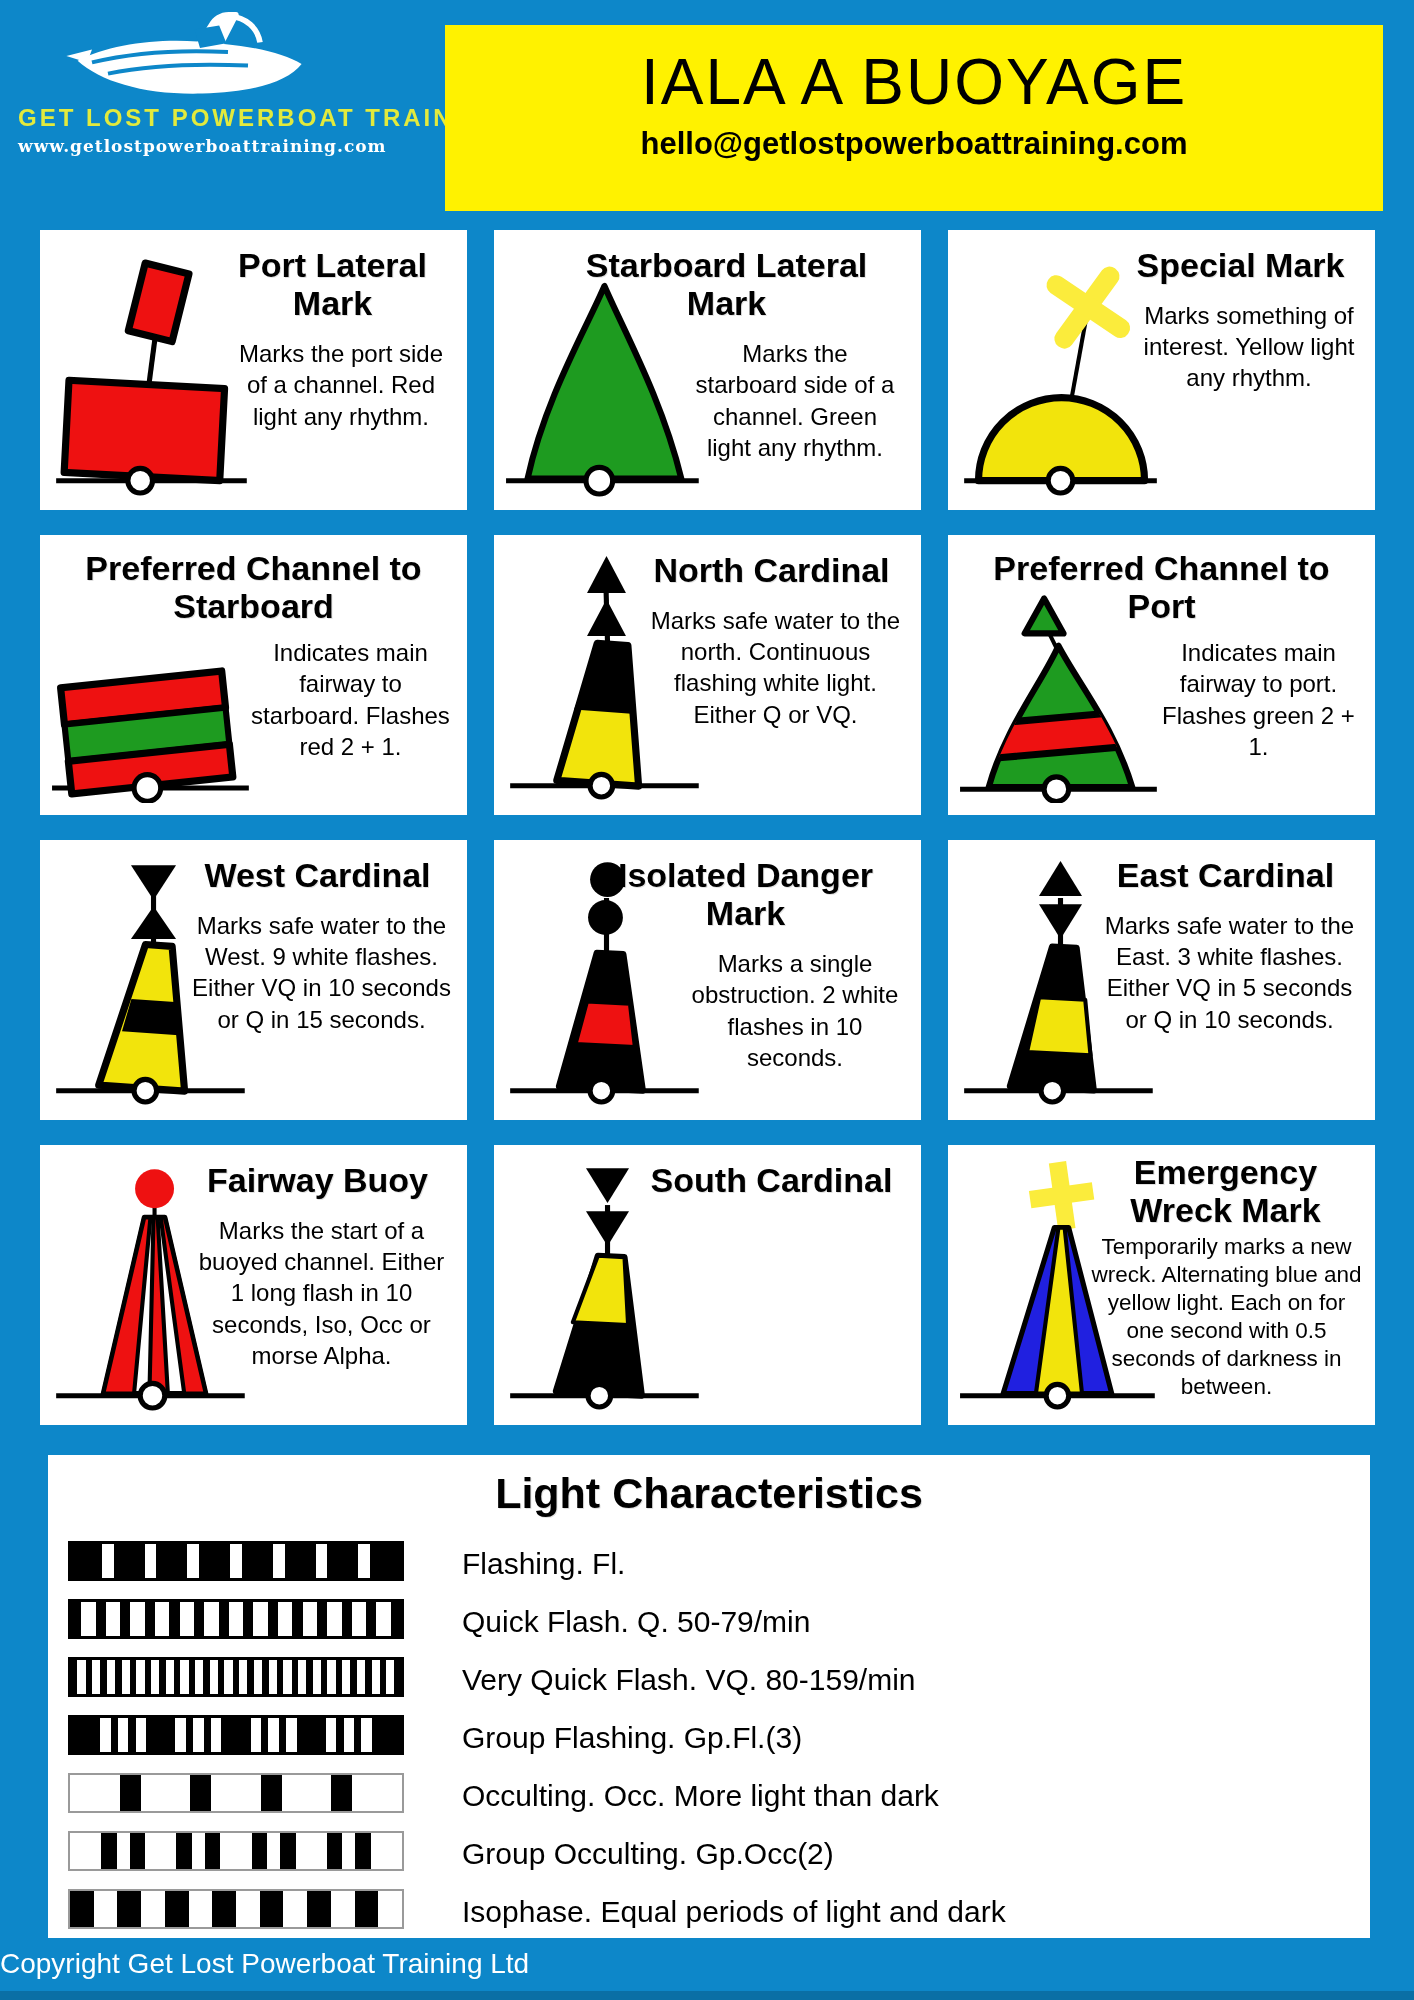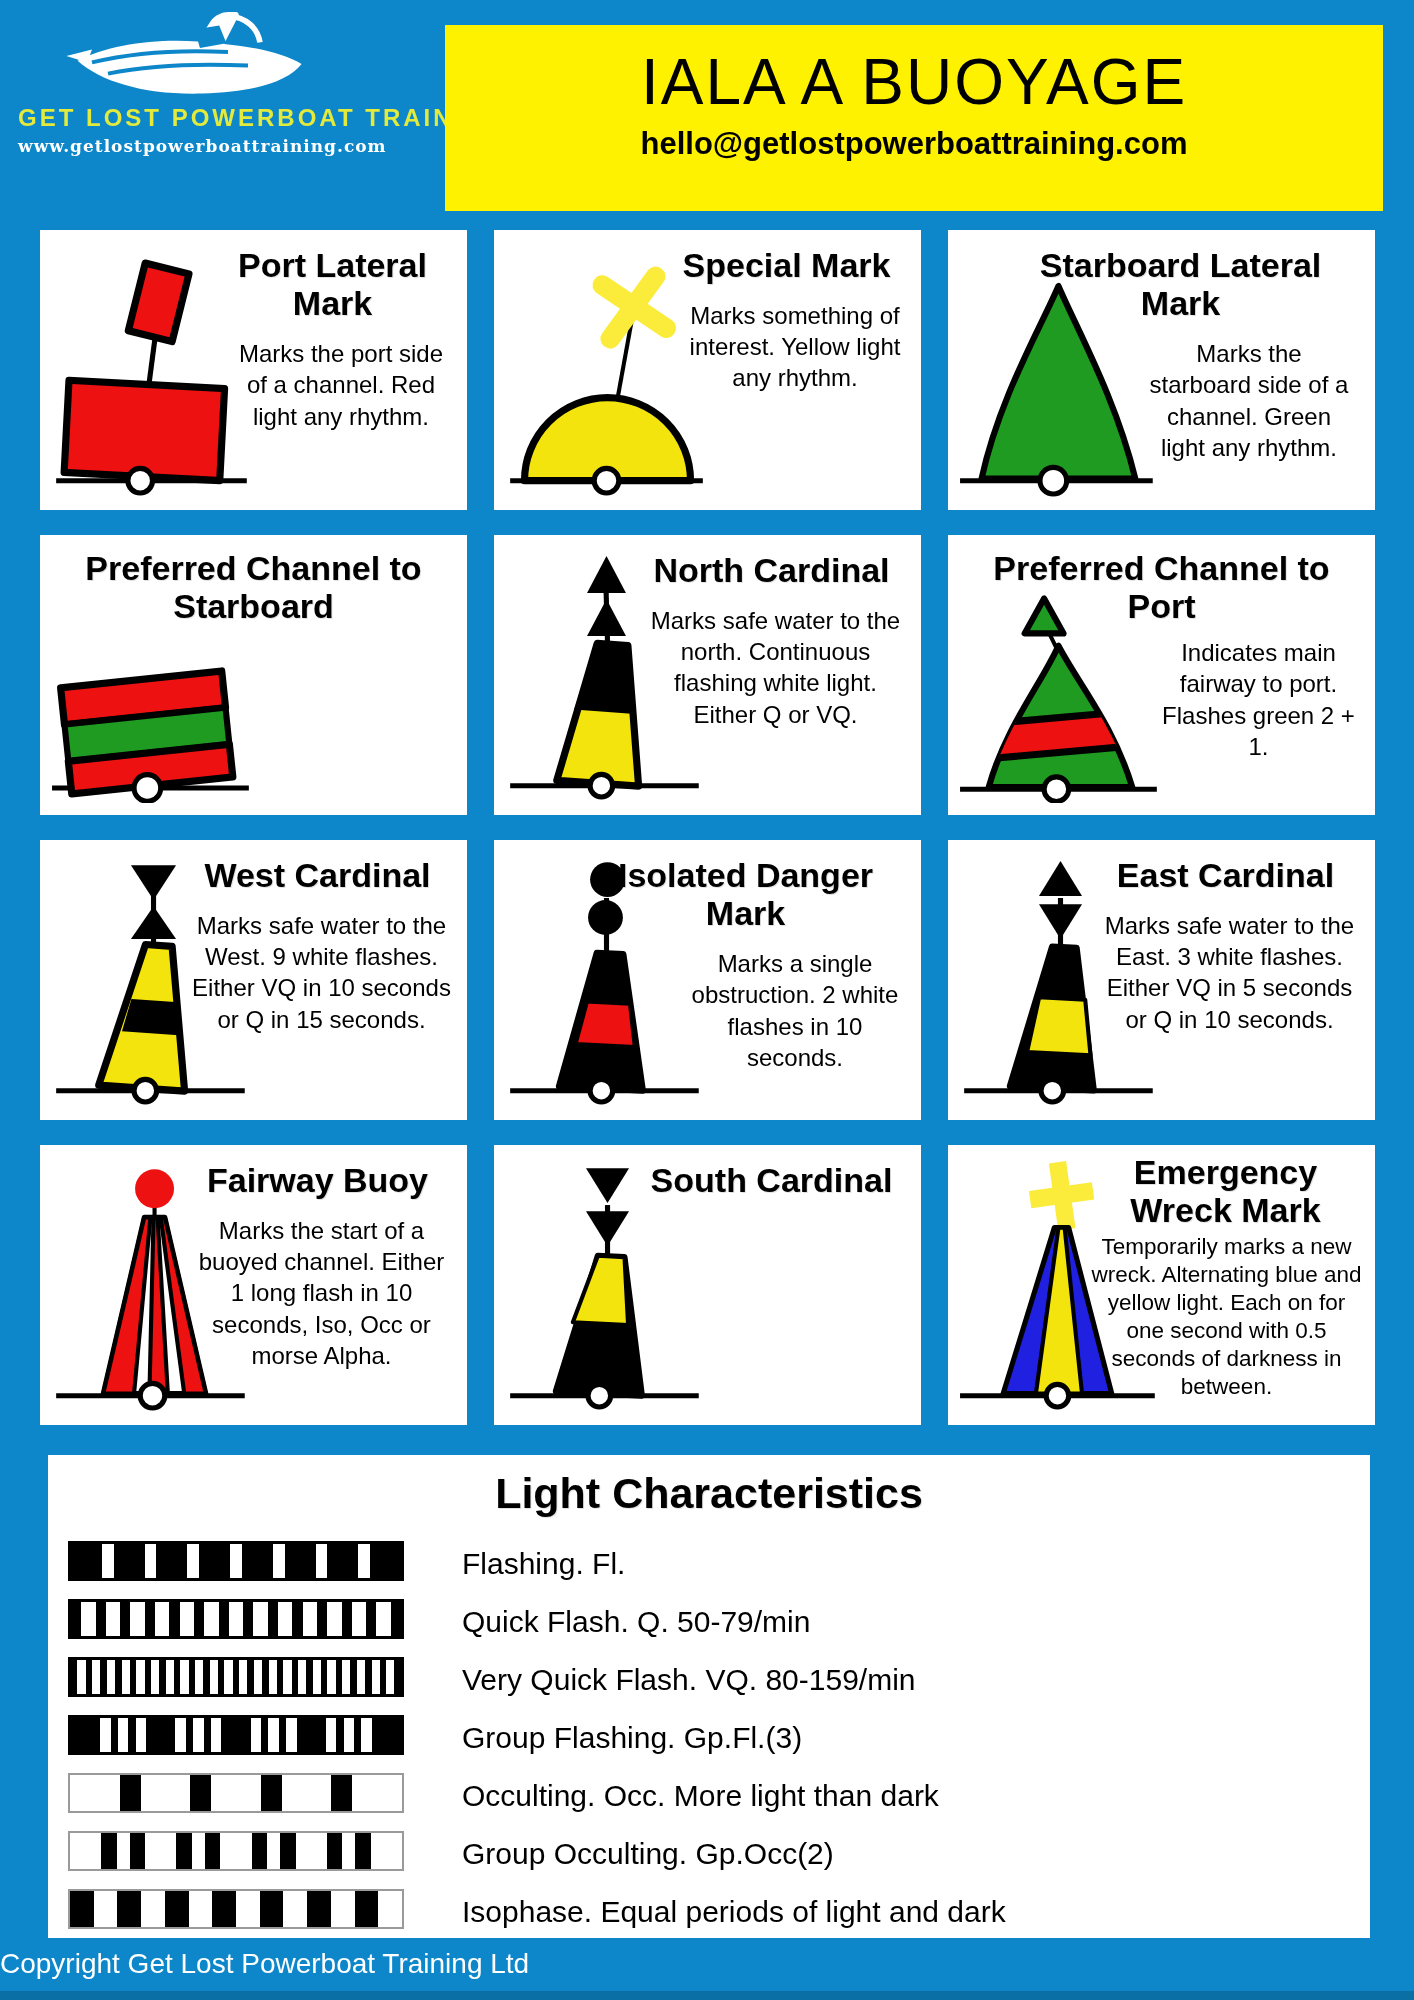--- a/index.html
+++ b/index.html
@@ -97,54 +97,55 @@
             <rect x="16" y="134" width="152" height="90" class="red"></rect>
           </g>
         <circle cx="88" cy="228" r="12" class="roller"></circle>
       </svg>
       <h2 class="title">Port Lateral Mark</h2>
       <p class="desc d-narrow">Marks the port side of a channel. Red light any rhythm.</p>
     </section>
 
     <section class="card">
       <svg class="illus" viewBox="0 0 200 240">
+        <line x1="2" y1="228" x2="190" y2="228" class="k"></line>
+        <path d="M98,38 C80,80 40,148 23,226 L173,226 C154,148 117,82 98,38 Z" class="grn"></path>
+        <circle cx="93" cy="228" r="13" class="roller"></circle>
+      </svg>
+      <h2 class="title t-wide">Starboard Lateral Mark</h2>
+      <p class="desc d-narrow">Marks the starboard side of a channel. Green light any rhythm.</p>
+    </section>
+
+    <section class="card">
+      <svg class="illus" viewBox="0 0 200 240">
         <line x1="6" y1="228" x2="194" y2="228" class="k"></line>
         <line x1="110" y1="152" x2="126" y2="64" class="k4"></line>
         <g class="tmy">
           <rect x="117" y="12" width="19" height="94" rx="9" transform="rotate(36 126 58)"></rect>
           <rect x="117" y="12" width="19" height="94" rx="9" transform="rotate(-56 126 58)"></rect>
         </g>
         <path d="M20,228 A81,81 0 0 1 182,228 Z" class="yel"></path>
         <circle cx="100" cy="228" r="12" class="roller"></circle>
       </svg>
       <h2 class="title">Special Mark</h2>
       <p class="desc d-narrow">Marks something of interest. Yellow light any rhythm.</p>
-    </section>
-
-    <section class="card">
-      <svg class="illus" viewBox="0 0 200 240">
-        <line x1="2" y1="228" x2="190" y2="228" class="k"></line>
-        <path d="M98,38 C80,80 40,148 23,226 L173,226 C154,148 117,82 98,38 Z" class="grn"></path>
-        <circle cx="93" cy="228" r="13" class="roller"></circle>
-      </svg>
-      <h2 class="title t-wide">Starboard Lateral Mark</h2>
-      <p class="desc d-narrow">Marks the starboard side of a channel. Green light any rhythm.</p>
     </section>
 
     <section class="card c-widetitle">
       <svg class="illus" style="top:78px;height:190px;" viewBox="0 0 200 180">
         <line x1="2" y1="168" x2="194" y2="168" class="k"></line>
         <g transform="rotate(-6 93 120)">
           <rect x="16" y="62" width="158" height="36" class="red"></rect>
           <rect x="16" y="98" width="158" height="36" class="grn"></rect>
           <rect x="16" y="134" width="158" height="32" class="red"></rect>
         </g>
         <circle cx="95" cy="168" r="13" class="roller"></circle>
       </svg>
       <h2 class="title">Preferred Channel to Starboard</h2>
+      <p class="desc">Indicates main fairway to starboard. Flashes red 2 + 1.</p>
     </section>
 
     <section class="card">
       <svg class="illus" viewBox="0 0 200 240">
         <line x1="6" y1="228" x2="190" y2="228" class="k"></line>
         <line x1="101" y1="88" x2="99" y2="16" class="k"></line>
         <polygon points="100,4 81,40 119,40" class="blk"></polygon>
         <polygon points="100,46 81,82 119,82" class="blk"></polygon>
         <g transform="rotate(4 100 160)">
           <polygon points="86,90 116,90 136,226 56,226" class="yel"></polygon>

